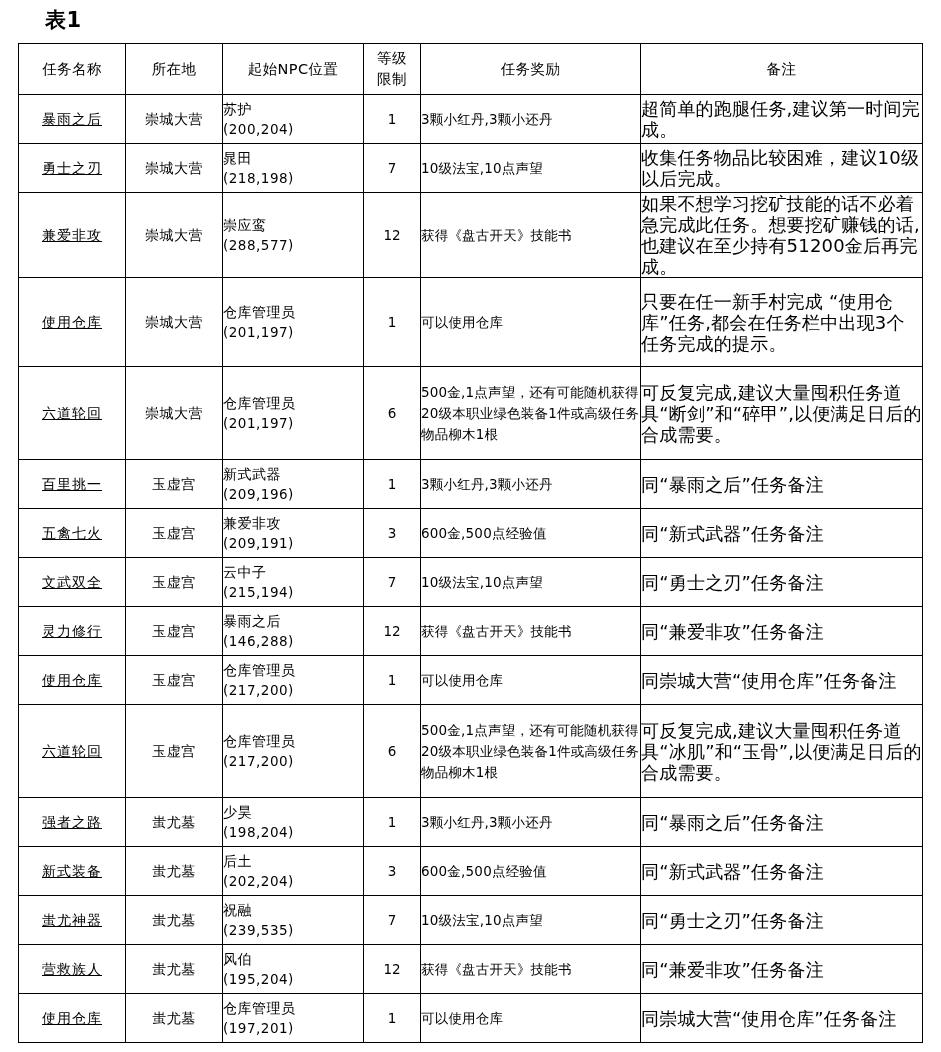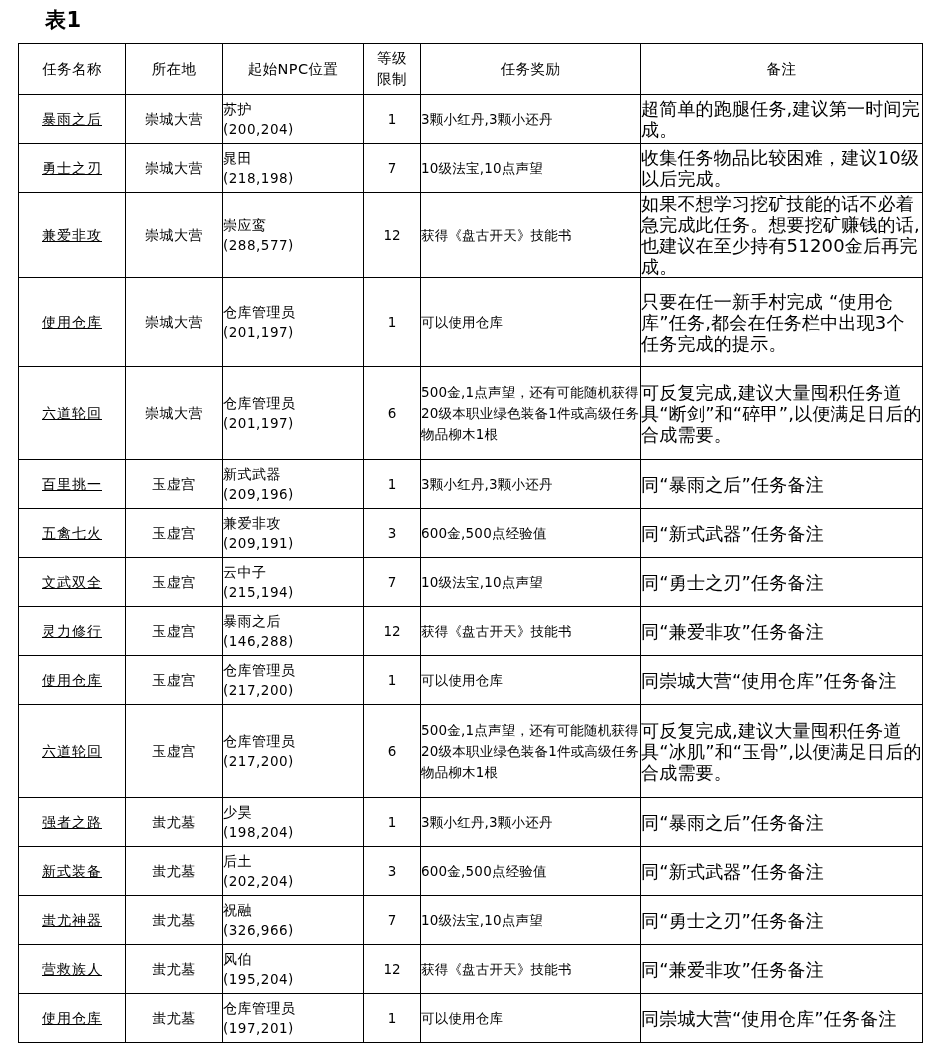--- a/index.html
+++ b/index.html
@@ -271,21 +271,21 @@
           </td>
           <td class="cell-lvl">3</td>
           <td class="cell-reward">600金,500点经验值</td>
           <td class="cell-remark">同“新式武器”任务备注</td>
         </tr>
         <tr class="r-h1">
           <td class="cell-name">蚩尤神器</td>
           <td class="cell-loc">蚩尤墓</td>
           <td class="cell-npc">
             <span class="npc-name">祝融</span>
-            <span class="npc-pos">(326,966)</span>
+            <span class="npc-pos">(239,535)</span>
           </td>
           <td class="cell-lvl">7</td>
           <td class="cell-reward">10级法宝,10点声望</td>
           <td class="cell-remark">同“勇士之刃”任务备注</td>
         </tr>
         <tr class="r-h1">
           <td class="cell-name">营救族人</td>
           <td class="cell-loc">蚩尤墓</td>
           <td class="cell-npc">
             <span class="npc-name">风伯</span>

